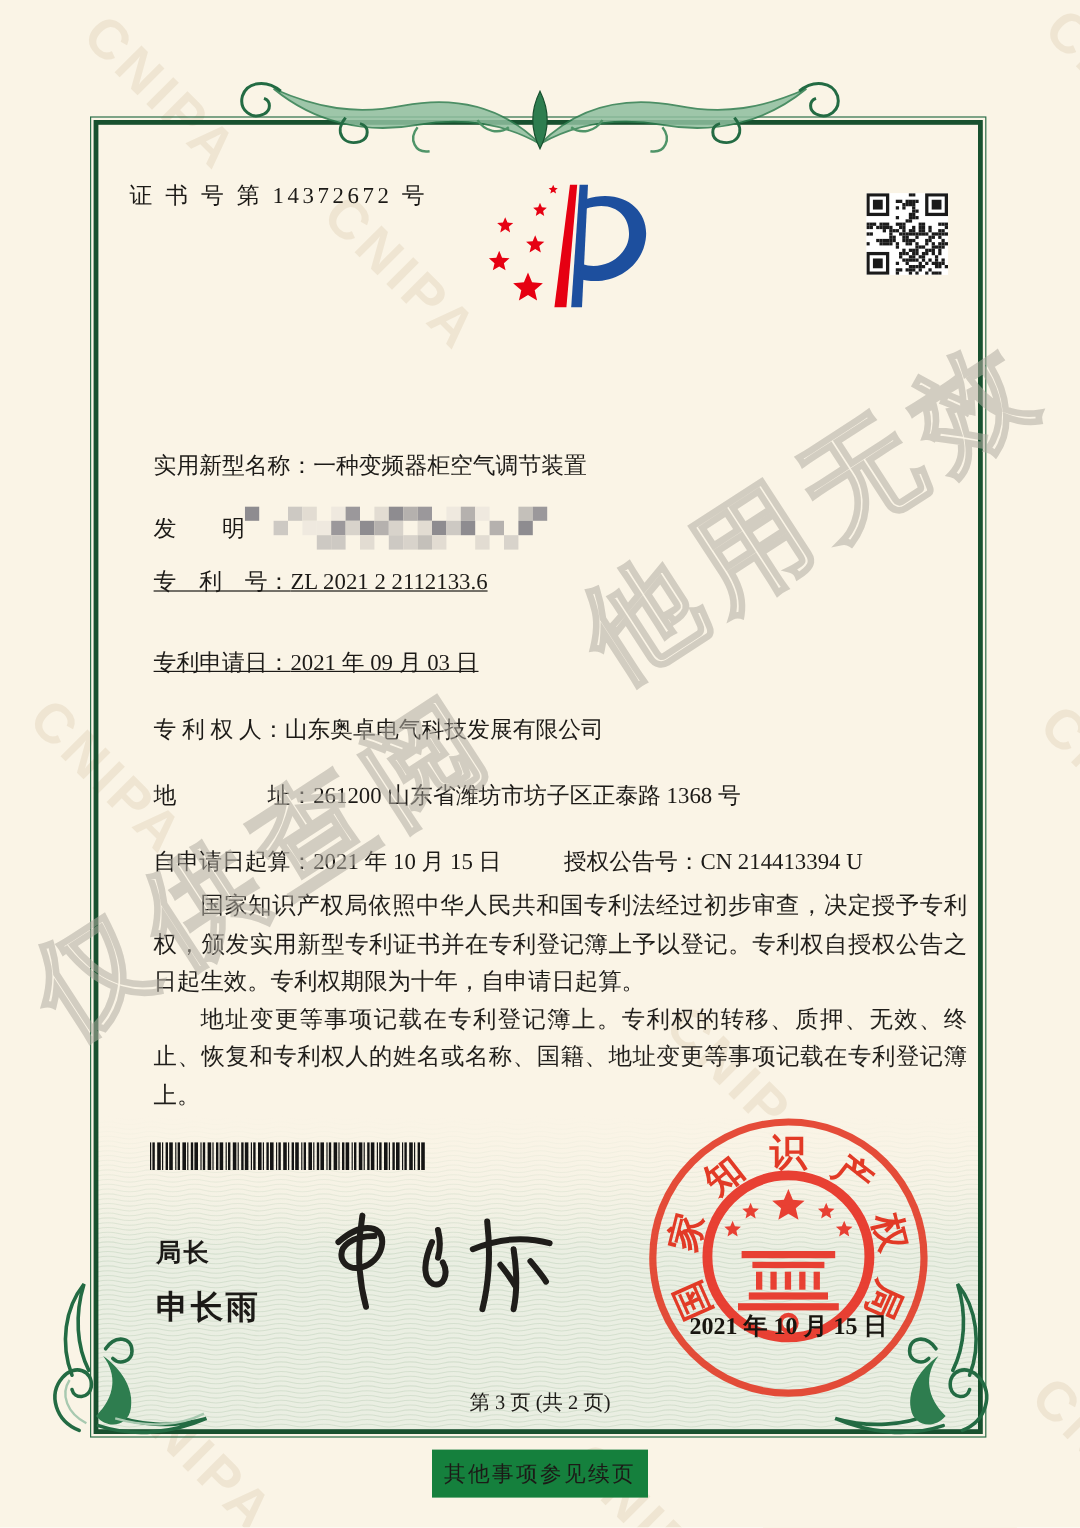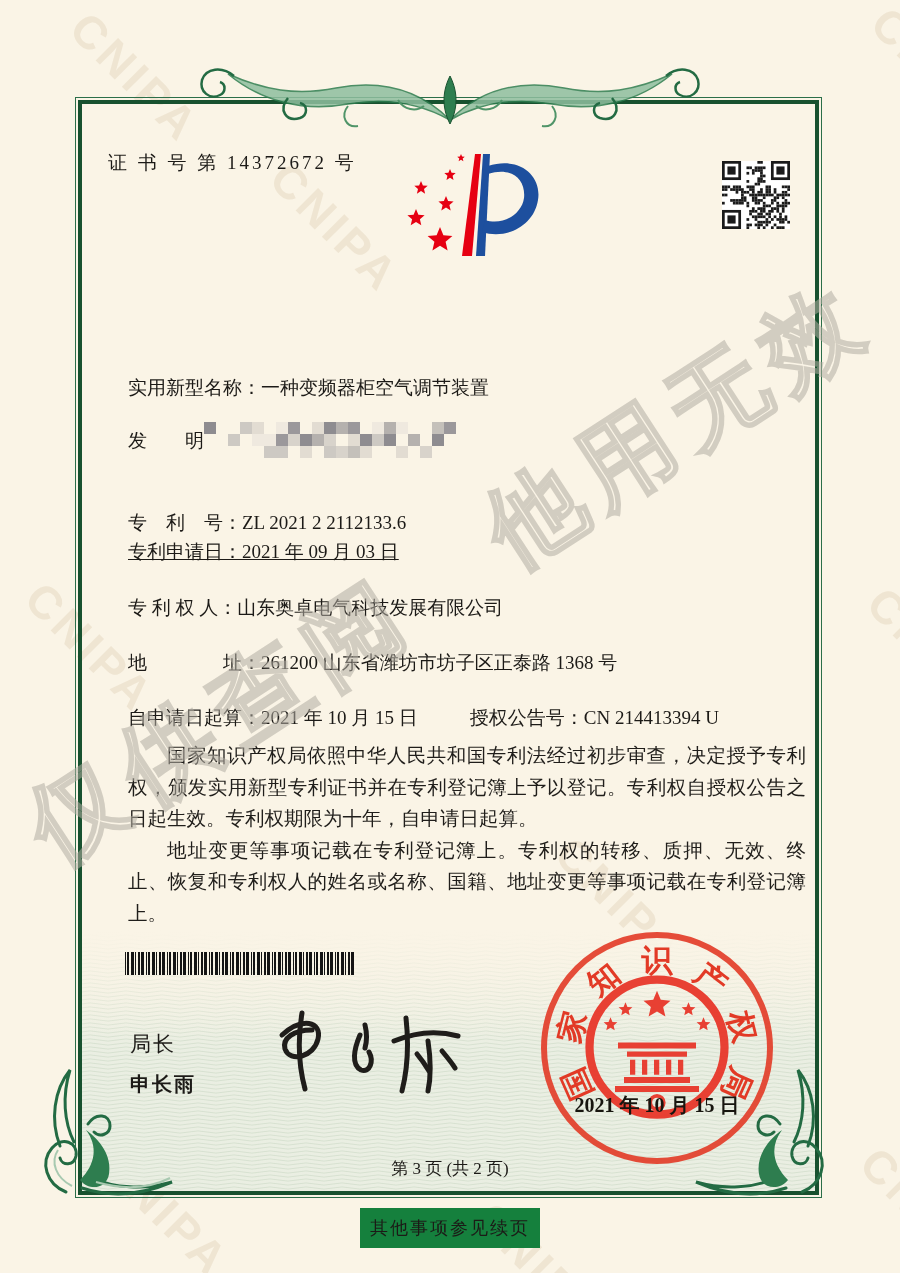--- a/index.html
+++ b/index.html
@@ -25,34 +25,34 @@
   .orn-bl{left:30px;top:1058px;}
   .orn-br{left:686px;top:1058px;transform:scaleX(-1);}
   
   .cert-no{position:absolute;left:108px;top:150px;font-size:19px;letter-spacing:3px;z-index:3;white-space:pre;}
   .logo{position:absolute;left:388px;top:148px;z-index:3;}
   .qr{position:absolute;left:722px;top:161px;width:68px;height:68px;z-index:3;background:#fff;}
   .title{position:absolute;left:0;width:900px;top:270px;text-align:center;font-size:41px;
          font-weight:700;letter-spacing:10px;z-index:3;white-space:pre;}
   
   .field{position:absolute;left:128px;font-size:19px;white-space:pre;z-index:3;}
-  .f1{top:375px;} .f2{top:428px;} .f3{top:510px;} .f4{top:539px;text-decoration:underline;}
+  .f1{top:375px;} .f2{top:428px;} .f3{top:472px;text-decoration:underline;} .f4{top:539px;text-decoration:underline;}
   .f5{top:595px;} .f6{top:650px;} .f7{top:705px;}
   .pair2{margin-left:52px;}
   .mosaic{position:absolute;left:204px;top:422px;z-index:3;}
   
   .body-text{position:absolute;left:128px;top:740px;width:678px;font-size:19.5px;
          line-height:31.5px;text-align:justify;z-index:3;color:#201e1b;}
   .body-text p{margin:0;text-indent:2em;}
   
   .barcode{position:absolute;left:125px;top:952px;width:234px;height:23px;z-index:3;font-size:0;}
   .barcode span{display:inline-block;height:100%;background:#141414;vertical-align:top;}
-  .signer-title{position:absolute;left:130px;top:1030px;font-size:21px;font-weight:400;z-index:3;
+  .signer-title{position:absolute;left:130px;top:1030px;font-size:21px;font-weight:700;z-index:3;
          font-family:"Liberation Sans","DejaVu Sans",sans-serif;letter-spacing:2px;text-align:center;}
-  .signer-name{position:absolute;left:130px;top:1071px;font-size:20px;font-weight:600;z-index:3;
+  .signer-name{position:absolute;left:130px;top:1071px;font-size:27px;font-weight:600;z-index:3;
          font-family:"Liberation Sans","DejaVu Sans",sans-serif;letter-spacing:2px;}
   .signature{position:absolute;left:268px;top:1005px;z-index:3;}
   
   .seal{position:absolute;left:541px;top:932px;width:232px;height:232px;z-index:3;}
   .seal-circle{position:absolute;inset:0;border:6px solid rgba(226,58,38,.9);border-radius:50%;}
   .arc-char{position:absolute;left:50%;top:50%;font-size:31px;font-weight:700;color:#e23a26;
          font-family:"Liberation Serif","DejaVu Serif",serif;}
   .emblem{position:absolute;left:41px;top:40px;opacity:.95;}
   .seal-date{position:absolute;left:541px;top:1092px;width:232px;text-align:center;font-size:20px;
          font-weight:600;z-index:4;white-space:pre;color:#17150f;}

